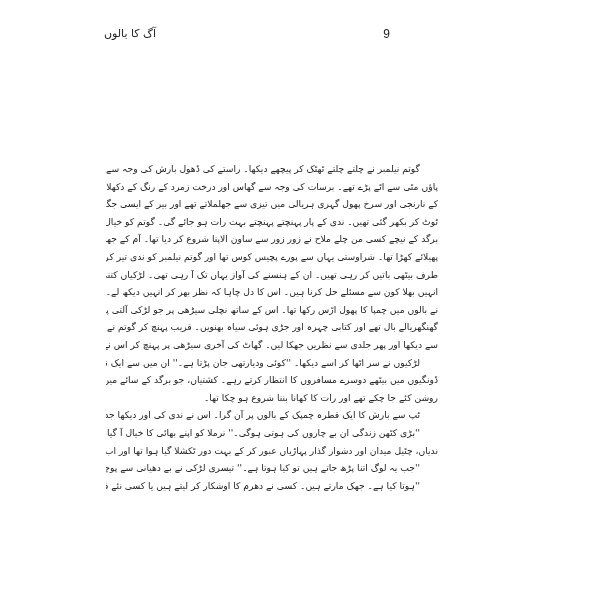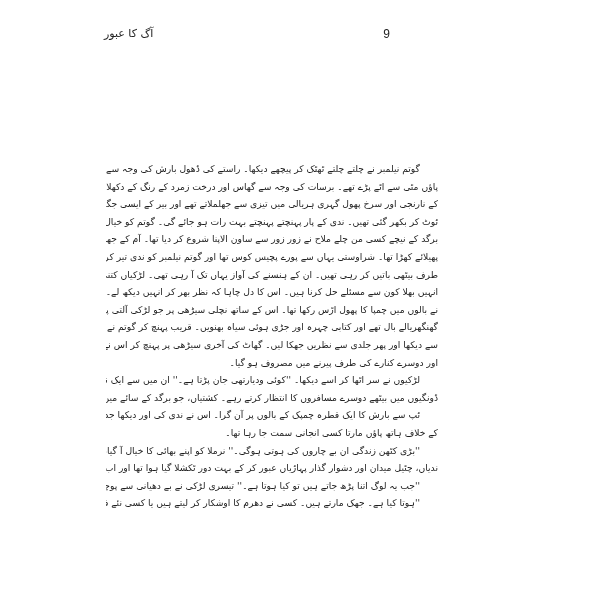--- a/index.html
+++ b/index.html
@@ -72,40 +72,39 @@
   .line.last {
     text-align-last: right;
   }
 </style>
 </head>
 <body>
 
 <div class="page">
 
   <div class="running-head">
-    <span class="book-title">آگ کا عبور</span>
+    <span class="book-title">آگ کا بالوں</span>
     <span class="page-number">9</span>
   </div>
 
   <div class="body-text">
     <span class="line indent">گوتم نیلمبر نے چلتے چلتے ٹھٹک کر پیچھے دیکھا۔ راستے کی ڈھول بارش کی وجہ سے کم ہو چکی تھی۔ گو اس کے اپنے</span>
     <span class="line">پاؤں مٹی سے اٹے پڑے تھے۔ برسات کی وجہ سے گھاس اور درخت زمرد کے رنگ کے دکھلائی پڑ رہے تھے۔ اسوک</span>
     <span class="line">کے نارنجی اور سرخ پھول گہری ہریالی میں تیزی سے جھلملاتے تھے اور بیر کے ایسی جگمگاتی پانی کی لڑیاں گھاس پر ٹوٹ</span>
     <span class="line">ٹوٹ کر بکھر گئی تھیں۔ ندی کے پار پہنچتے پہنچتے بہت رات ہو جائے گی۔ گوتم کو خیال آیا۔ گھاٹ پر کشتیاں کھڑی تھیں اور</span>
     <span class="line">برگد کے نیچے کسی من چلے ملاح نے زور زور سے ساون الاپنا شروع کر دیا تھا۔ آم کے جھرمٹ میں ایک اکیلا مور پر</span>
     <span class="line">پھیلائے کھڑا تھا۔ شراوستی یہاں سے پورے پچیس کوس تھا اور گوتم نیلمبر کو ندی تیر کر پار کرنا تھی۔ گھاٹ پر تین لڑکیاں ایک</span>
     <span class="line">طرف بیٹھی باتیں کر رہی تھیں۔ ان کے ہنسنے کی آواز یہاں تک آ رہی تھی۔ لڑکیاں کتنی باتونی ہوتی ہیں۔ گوتم نے سوچا۔</span>
     <span class="line">انہیں بھلا کون سے مسئلے حل کرنا ہیں۔ اس کا دل چاہا کہ نظر بھر کر انہیں دیکھ لے۔ خصوصاً اس کیسری ساری والی لڑکی کو جس</span>
     <span class="line">نے بالوں میں چمپا کا پھول اڑس رکھا تھا۔ اس کے ساتھ نچلی سیڑھی پر جو لڑکی آلتی پالتی مارے بیٹھی تھی، اس کے</span>
     <span class="line">گھنگھریالے بال تھے اور کتابی چہرہ اور جڑی ہوئی سیاہ بھنویں۔ قریب پہنچ کر گوتم نے ان دونوں کو لحظہ بھر کے لئے دھیان</span>
     <span class="line">سے دیکھا اور پھر جلدی سے نظریں جھکا لیں۔ گھاٹ کی آخری سیڑھی پر پہنچ کر اس نے تیزی سے پانی میں چھلانگ لگا دی</span>
-    <span class="line last">اور دوسرے کنارے کی طرف پیرنے میں مصروف ہو گیا۔</span>
     <span class="line indent">لڑکیوں نے سر اٹھا کر اسے دیکھا۔ ''کوئی ودیارتھی جان پڑتا ہے۔'' ان میں سے ایک نے کہا۔ ملاح اپنی اپنی</span>
     <span class="line">ڈونگیوں میں بیٹھے دوسرے مسافروں کا انتظار کرتے رہے۔ کشتیاں، جو برگد کے سائے میں بندھی تھیں، ان میں چولہے</span>
+    <span class="line last">روشن کئے جا چکے تھے اور رات کا کھانا بننا شروع ہو چکا تھا۔</span>
     <span class="line indent">ٹپ سے بارش کا ایک قطرہ چمپک کے بالوں پر آن گرا۔ اس نے ندی کی اور دیکھا جدھر وہ اجنبی طالب علم لہروں</span>
-    <span class="line last">کے خلاف ہاتھ پاؤں مارتا کسی انجانی سمت جا رہا تھا۔</span>
     <span class="line indent">''بڑی کٹھن زندگی ان بے چاروں کی ہوتی ہوگی۔'' نرملا کو اپنے بھائی کا خیال آ گیا، جو اسی طرح کی ان گنت</span>
     <span class="line last">ندیاں، چٹیل میدان اور دشوار گذار پہاڑیاں عبور کر کے بہت دور ٹکشلا گیا ہوا تھا اور اب تک نہیں لوٹا تھا۔</span>
     <span class="line indent">''جب یہ لوگ اتنا پڑھ جاتے ہیں تو کیا ہوتا ہے۔'' تیسری لڑکی نے بے دھیانی سے پوچھا۔ اس لڑکی کا نام</span>
     <span class="line indent">''ہوتا کیا ہے۔ جھک مارتے ہیں۔ کسی نے دھرم کا اوشکار کر لیتے ہیں یا کسی نئے فلسفے کا پرچار شروع کر دیتے</span>
   </div>
 
 </div>
 
 </body></html>

